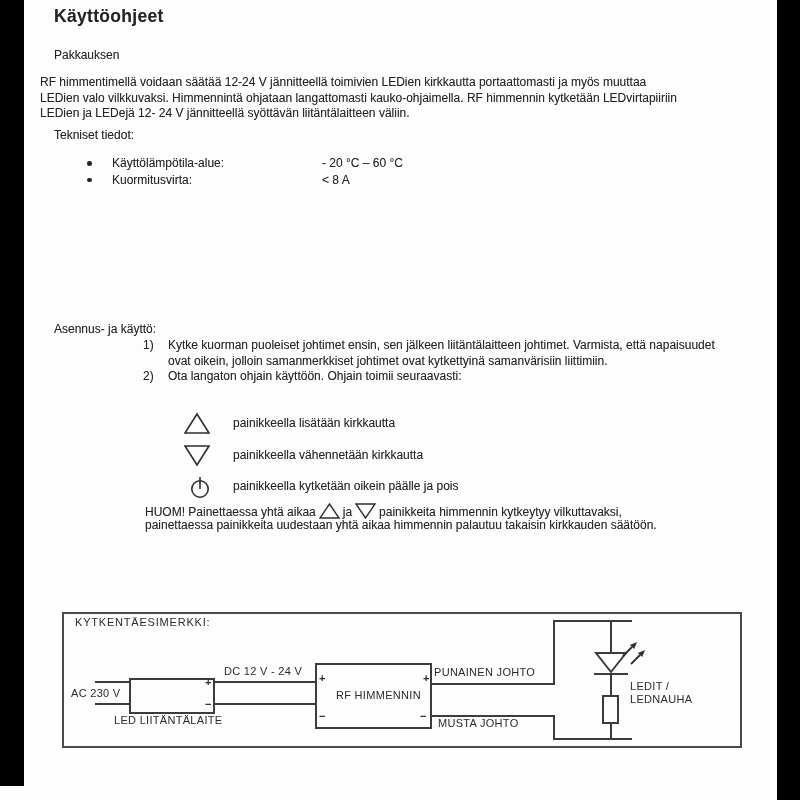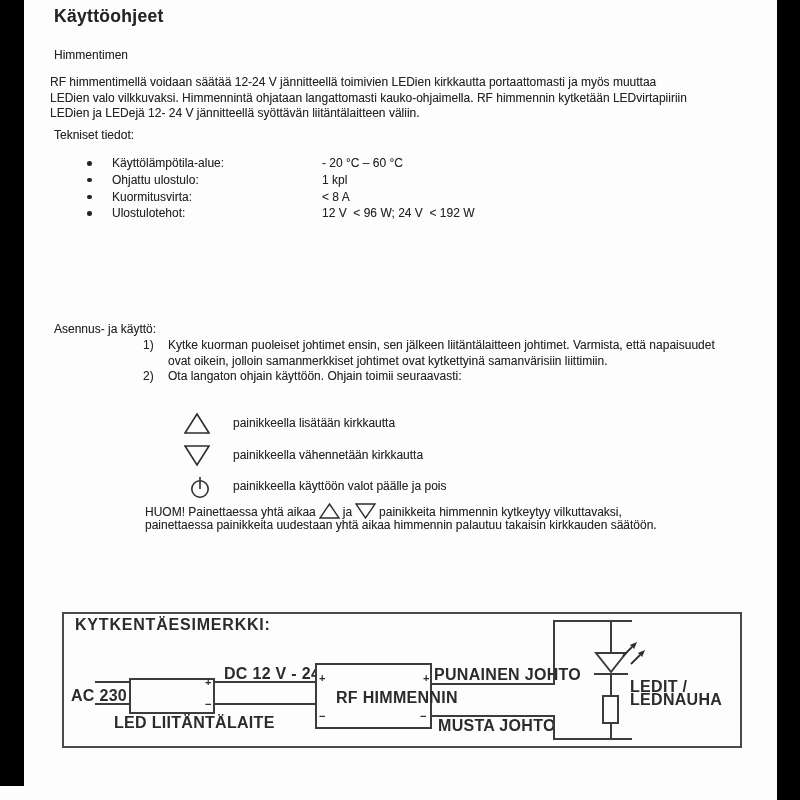--- a/index.html
+++ b/index.html
@@ -9,77 +9,67 @@
     font-family:"Liberation Sans",sans-serif;font-size:12px;
   }
   .txt{text-shadow:0 0 .5px rgba(60,60,60,.35)}
   .abs{position:absolute}
   .bar{position:absolute;background:#000;top:0}
   .bar-left{left:0;width:24px;height:786px}
   .bar-right{left:777px;width:23px;height:800px}
 
   .title{left:54px;top:6px;font-size:17.5px;font-weight:bold;letter-spacing:.3px}
   .subtitle{left:54px;top:48px}
-  .intro{left:50px;top:75px;width:648px;line-height:15.5px}
+  .intro{left:40px;top:75px;width:648px;line-height:15.5px}
   .specs-heading{left:54px;top:128px}
   .specs{left:54px;top:156px;width:560px}
   .spec-row{position:relative;height:16.8px}
   .spec-bullet{position:absolute;left:33px;top:5px;width:4.5px;height:4.5px;border-radius:50%;background:#232323}
   .spec-label{position:absolute;left:58px;white-space:pre}
   .spec-value{position:absolute;left:268px;white-space:pre}
   .install-heading{left:54px;top:322px}
   .steps{left:143px;top:338px;width:580px}
   .step{display:flex;line-height:15.5px}
   .step-num{width:25px;flex:0 0 25px}
   .step-text{width:548px}
   .btn-icon{position:absolute}
   .btn-text{position:absolute;left:233px}
   .note{left:145px;top:503px;width:528px;line-height:13px}
   .note svg{vertical-align:-3px;margin:0 3px}
 
   .diagram{position:absolute;left:62px;top:612px;width:676px;height:132px;border:2px solid #4a4a4a;background:#fdfdfd}
   .wire{position:absolute;background:#3c3c3c}
   .dbox{position:absolute;border:2px solid #3c3c3c;background:#fdfdfd;box-sizing:border-box}
-  .dlabel{position:absolute;font-weight:bold;font-size:16px;color:#2b2b2b;white-space:nowrap;letter-spacing:.3px}
+  .dlabel{position:absolute;font-weight:normal;font-size:11px;color:#2b2b2b;white-space:nowrap;letter-spacing:.3px}
   .dterm{position:absolute;font-weight:bold;font-size:11px;color:#2b2b2b}
   .resistor{position:absolute;border:2px solid #3c3c3c;background:#fdfdfd;box-sizing:border-box}
   svg{display:inline-block}
 </style>
 </head>
 <body>
 
 <div class="bar bar-left"></div>
 <div class="bar bar-right"></div>
 
 <div class="abs txt title">Käyttöohjeet</div>
-<div class="abs txt subtitle">Himmentimen</div>
+<div class="abs txt subtitle">Pakkauksen</div>
 <div class="abs txt intro">RF himmentimellä voidaan säätää 12-24 V jännitteellä toimivien LEDien kirkkautta portaattomasti ja myös muuttaa LEDien valo vilkkuvaksi. Himmennintä ohjataan langattomasti kauko-ohjaimella. RF himmennin kytketään LEDvirtapiiriin LEDien ja LEDejä 12- 24 V jännitteellä syöttävän liitäntälaitteen väliin.</div>
 
 <div class="abs txt specs-heading">Tekniset tiedot:</div>
 
 <div class="abs txt specs">
   <div class="spec-row">
       <span class="spec-bullet"></span>
       <span class="spec-label">Käyttölämpötila-alue:</span>
       <span class="spec-value">- 20 °C – 60 °C</span>
     </div>
   <div class="spec-row">
       <span class="spec-bullet"></span>
-      <span class="spec-label">Ohjattu ulostulo:</span>
-      <span class="spec-value">1 kpl</span>
-    </div>
-  <div class="spec-row">
-      <span class="spec-bullet"></span>
       <span class="spec-label">Kuormitusvirta:</span>
       <span class="spec-value">&lt; 8 A</span>
-    </div>
-  <div class="spec-row">
-      <span class="spec-bullet"></span>
-      <span class="spec-label">Ulostulotehot:</span>
-      <span class="spec-value">12 V  &lt; 96 W; 24 V  &lt; 192 W</span>
     </div>
 </div>
 
 <div class="abs txt install-heading">Asennus- ja käyttö:</div>
 
 <div class="abs txt steps">
   <div class="step">
     <span class="step-num">1)</span>
     <span class="step-text">Kytke kuorman puoleiset johtimet ensin, sen jälkeen liitäntälaitteen johtimet. Varmista, että napaisuudet ovat oikein, jolloin samanmerkkiset johtimet ovat kytkettyinä samanvärisiin liittimiin.</span>
   </div>
@@ -102,21 +92,21 @@
     </svg>
 </span>
 <div class="abs txt btn-text" style="top:448px">painikkeella vähennetään kirkkautta</div>
 
 <span class="btn-icon" style="left:189px;top:476px">
   <svg width="22" height="23" viewBox="0 0 22 23">
       <circle cx="11" cy="13" r="8.2" fill="none" stroke="#2e2e2e" stroke-width="1.6"></circle>
       <line x1="11" y1="1" x2="11" y2="13" stroke="#2e2e2e" stroke-width="1.6"></line>
     </svg>
 </span>
-<div class="abs txt btn-text" style="top:479px">painikkeella käyttöön valot päälle ja pois</div>
+<div class="abs txt btn-text" style="top:479px">painikkeella kytketään oikein päälle ja pois</div>
 
 <div class="abs txt note">
   <span>HUOM! Painettaessa yhtä aikaa</span><svg width="21" height="16" viewBox="0 0 21 16">
       <polygon points="10.5,1 20,15 1,15" fill="none" stroke="#2e2e2e" stroke-width="1.4"></polygon>
     </svg><span>ja</span><svg width="21" height="16" viewBox="0 0 21 16">
       <polygon points="1,1 20,1 10.5,15" fill="none" stroke="#2e2e2e" stroke-width="1.4"></polygon>
     </svg><span>painikkeita himmennin kytkeytyy vilkuttavaksi, painettaessa painikkeita uudestaan yhtä aikaa himmennin palautuu takaisin kirkkauden säätöön.</span>
 </div>
 
 <div class="diagram">

